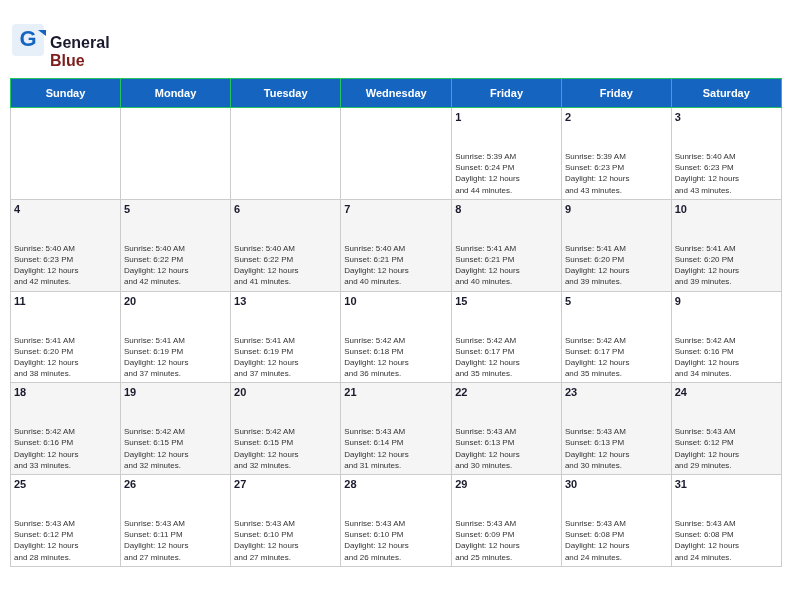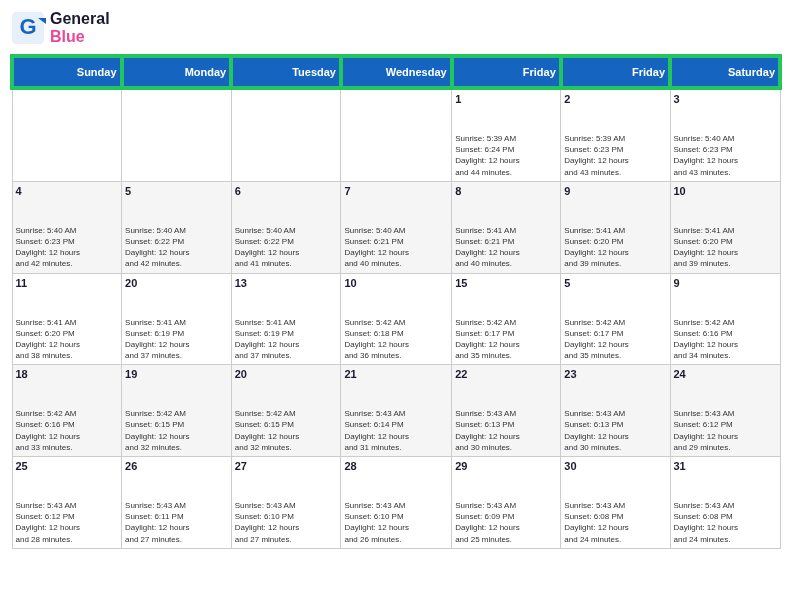--- a/index.html
+++ b/index.html
@@ -15,24 +15,24 @@
     .title-area { text-align: right; }
     .month-title { font-size: 36px; font-weight: bold; color: #1a1a2e; }
     .location { font-size: 14px; color: #333; }
     
     .calendar { width: 100%; border-collapse: collapse; font-size: 9px; }
     
     .calendar thead th {
       background-color: #1565c0;
       color: white;
       padding: 8px 3px;
-      text-align: right;
+      text-align: center;
       font-size: 11px;
       font-weight: bold;
-      border: 4px solid #22c55e;
+      border: 1px solid #22c55e;
     }
     
     .calendar tbody td {
       border: 1px solid #ccc;
       vertical-align: top;
       padding: 3px;
       width: 113px;
       height: 88px;
     }
     
@@ -52,22 +52,22 @@
 
 <div class="page">
   <div class="header">
     <div class="logo">
       <svg class="logo-icon" viewBox="0 0 36 36">
         <rect x="2" y="2" width="32" height="32" rx="4" fill="#1565c0" opacity="0.1"></rect>
         <text x="18" y="24" text-anchor="middle" font-size="22" font-weight="bold" fill="#1565c0">G</text>
         <polygon points="28,8 36,14 36,8" fill="#1565c0"></polygon>
       </svg>
       <div>
-        <div style="font-size:16px;font-weight:bold;color:#1a1a2e;">General</div>
-        <div style="font-size:16px;font-weight:bold;color:#ec4899;">Blue</div>
+        <div style="font-size:16px;font-weight:bold;color:#1a1a2e;margin-top:24px;">General</div>
+        <div style="font-size:16px;font-weight:bold;color:#7f1d1d;">Blue</div>
       </div>
     </div>
     <div class="title-area">
       <div class="month-title"></div>
       <div class="location"></div>
     </div>
   </div>
 
   <table class="calendar">
     <thead>

